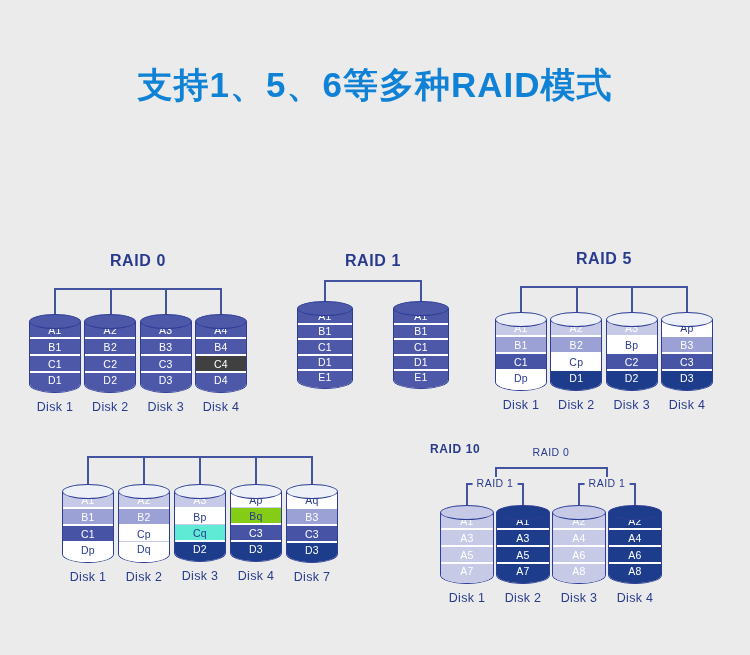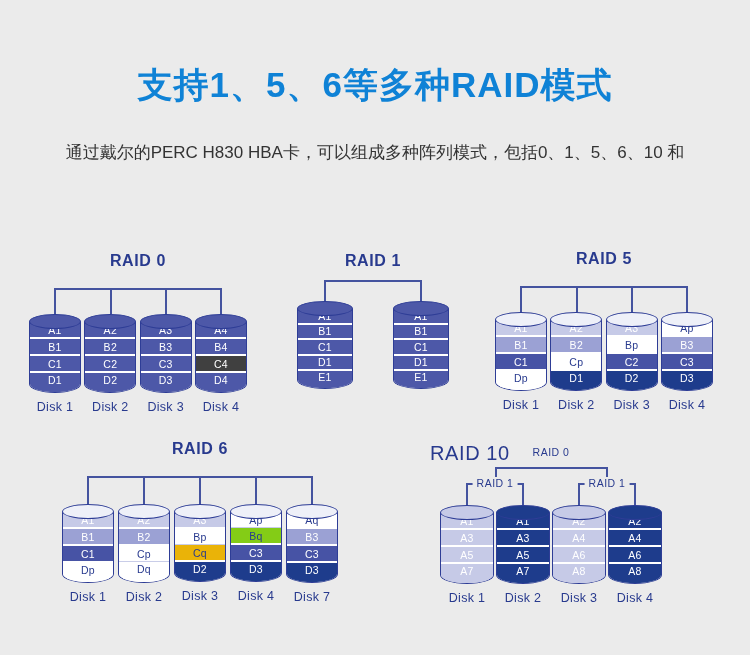--- a/index.html
+++ b/index.html
@@ -62,37 +62,37 @@
   .raid1 { left: 297px; top: 252px; width: 152px; }
   .raid5 { left: 495px; top: 250px; width: 218px; }
   .raid6 { left: 62px;  top: 440px; width: 276px; }
   .raid0 .connector, .raid5 .connector { height: 26px; margin-top: 16px; }
   .raid1 .connector { height: 21px; margin-top: 8px; }
   .raid6 .connector { height: 28px; margin-top: 16px; }
 
   .raid10 { left: 440px; top: 442px; width: 222px; height: 210px; }
   .r10-title {
     position: absolute; left: -10px; top: 0; margin: 0;
-    font-size: 20px; font-weight: 400; letter-spacing: 0.6px; color: #283a8e;
+    font-size: 12px; font-weight: 700; letter-spacing: 0.6px; color: #283a8e;
   }
   .r10-connector { position: absolute; left: 0; top: 0; width: 222px; height: 63px; }
   .mini-label {
     position: absolute; transform: translateX(-50%);
     font-size: 10.5px; letter-spacing: 0.5px; color: #283a8e;
     background: #ebebeb; padding: 0 4px; z-index: 2; white-space: nowrap;
   }
   .r10-disks { position: absolute; left: 0; top: 63px; width: 222px; }
 </style>
 </head>
 <body>
 
 <h1 class="page-title">支持1、5、6等多种RAID模式</h1>
 
 <p class="page-desc">
-  <span>通过戴尔的PERC H830 HBA卡，可以组成多种阵列模式，包括0、1、5、6、10 和</span><br>
+  <br>
 </p>
 
 <div class="section raid0">
   <h3 class="sec-title">RAID 0</h3>
   <div class="connector">
     <div class="hline" style="left:26px; top:0; width:166px;"></div>
     <div class="vline" style="left:25px; top:0; height:26px;"></div>
     <div class="vline" style="left:81px; top:0; height:26px;"></div>
     <div class="vline" style="left:136px; top:0; height:26px;"></div>
     <div class="vline" style="left:191px; top:0; height:26px;"></div>
@@ -239,21 +239,20 @@
             <div class="band" style="background: rgb(71, 83, 165); color: rgb(255, 255, 255); border-top: 2px solid rgb(255, 255, 255);">C3</div>
             <div class="band" style="background: rgb(30, 60, 140); color: rgb(255, 255, 255); border-top: 2px solid rgb(255, 255, 255);">D3</div>
           </div>
         </div>
         <div class="disk-label">Disk 4</div>
       </div>
     </div>
 </div>
 
 <div class="section raid6">
-  <h3 class="sec-title">RAID 6</h3>
   <div class="connector">
     <div class="hline" style="left:26px; top:0; width:224px;"></div>
     <div class="vline" style="left:25px; top:0; height:28px;"></div>
     <div class="vline" style="left:81px; top:0; height:28px;"></div>
     <div class="vline" style="left:137px; top:0; height:28px;"></div>
     <div class="vline" style="left:193px; top:0; height:28px;"></div>
     <div class="vline" style="left:249px; top:0; height:28px;"></div>
   </div>
   <div class="disks">
       <div class="disk-col">
@@ -279,21 +278,21 @@
           </div>
         </div>
         <div class="disk-label">Disk 2</div>
       </div>
       <div class="disk-col">
         <div class="cyl">
           <div class="cyl-top" style="background: rgb(238, 240, 248);"></div>
           <div class="cyl-body">
             <div class="band" style="background: rgb(198, 202, 231); color: rgb(255, 255, 255);">A3</div>
             <div class="band" style="background: rgb(255, 255, 255); color: rgb(40, 58, 142); border-top: 2px solid rgb(255, 255, 255);">Bp</div>
-            <div class="band" style="background: #eab308; color: rgb(40, 58, 142); border-top: 1.5px solid rgb(201, 205, 232);">Cq</div>
+            <div class="band" style="background: #5eead4; color: rgb(40, 58, 142); border-top: 1.5px solid rgb(201, 205, 232);">Cq</div>
             <div class="band" style="background: rgb(30, 60, 140); color: rgb(255, 255, 255); border-top: 2px solid rgb(255, 255, 255);">D2</div>
           </div>
         </div>
         <div class="disk-label">Disk 3</div>
       </div>
       <div class="disk-col">
         <div class="cyl">
           <div class="cyl-top" style="background: rgb(238, 240, 248);"></div>
           <div class="cyl-body">
             <div class="band" style="background: rgb(255, 255, 255); color: rgb(40, 58, 142);">Ap</div>

